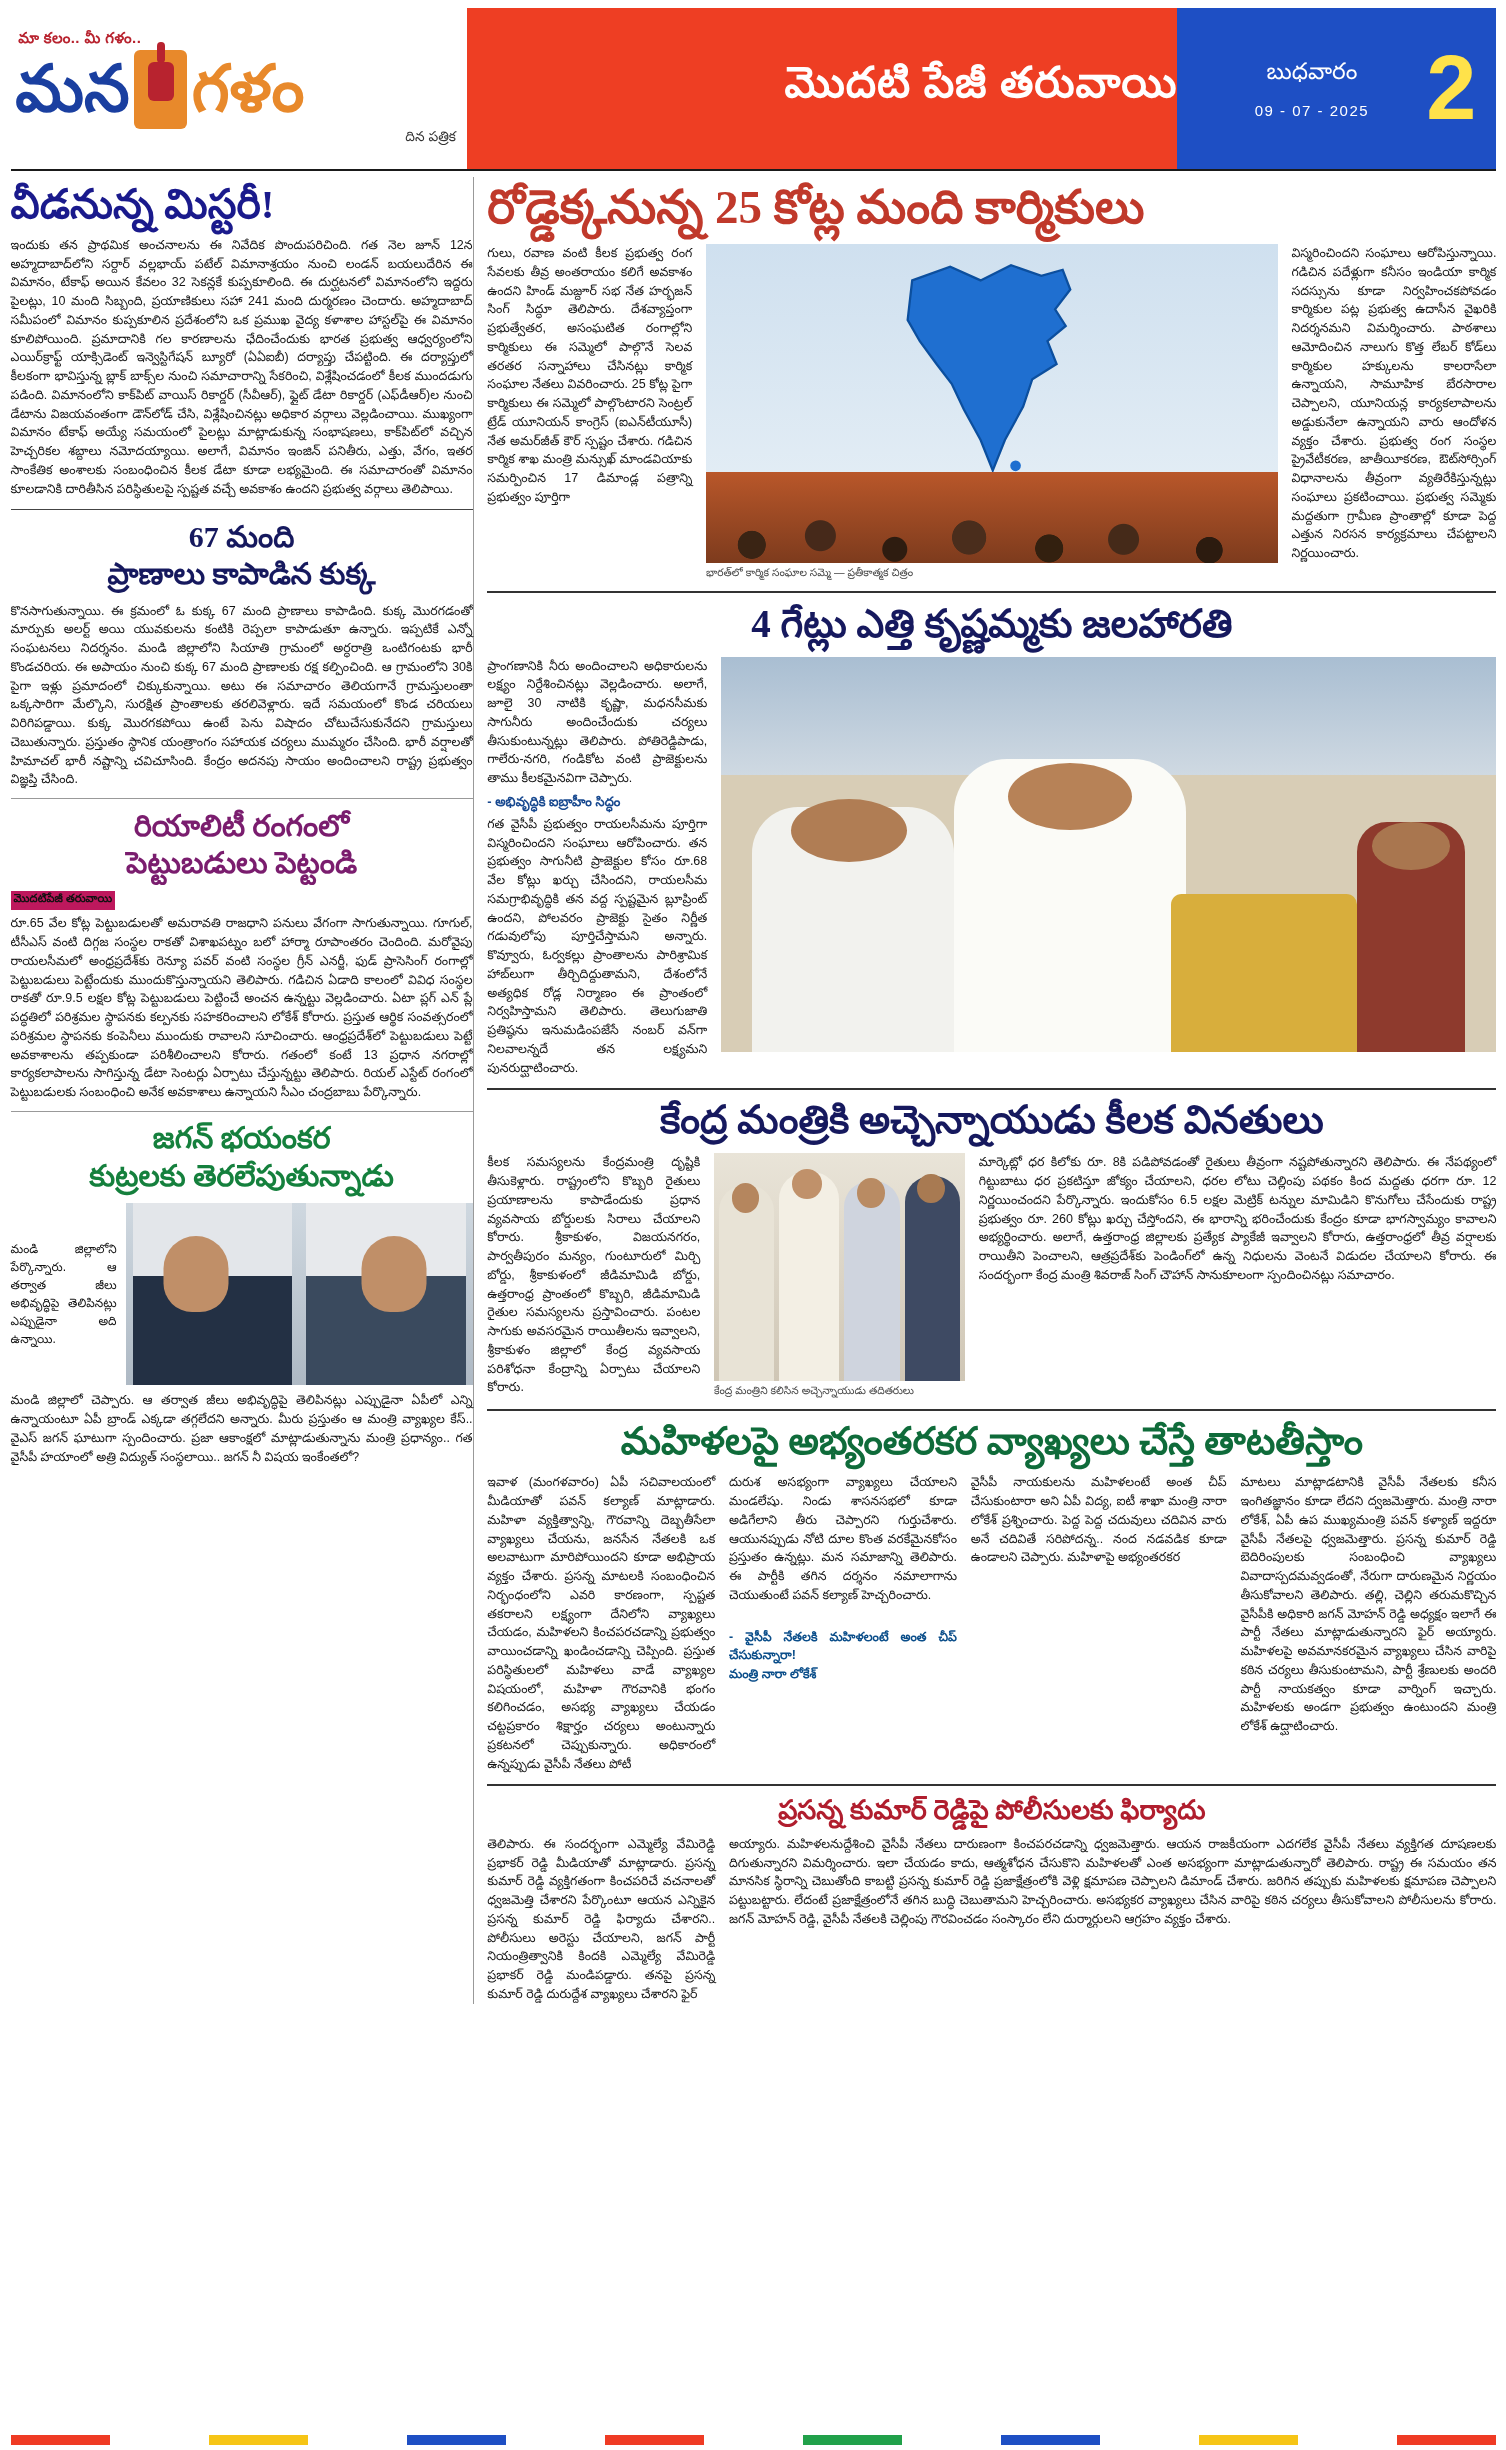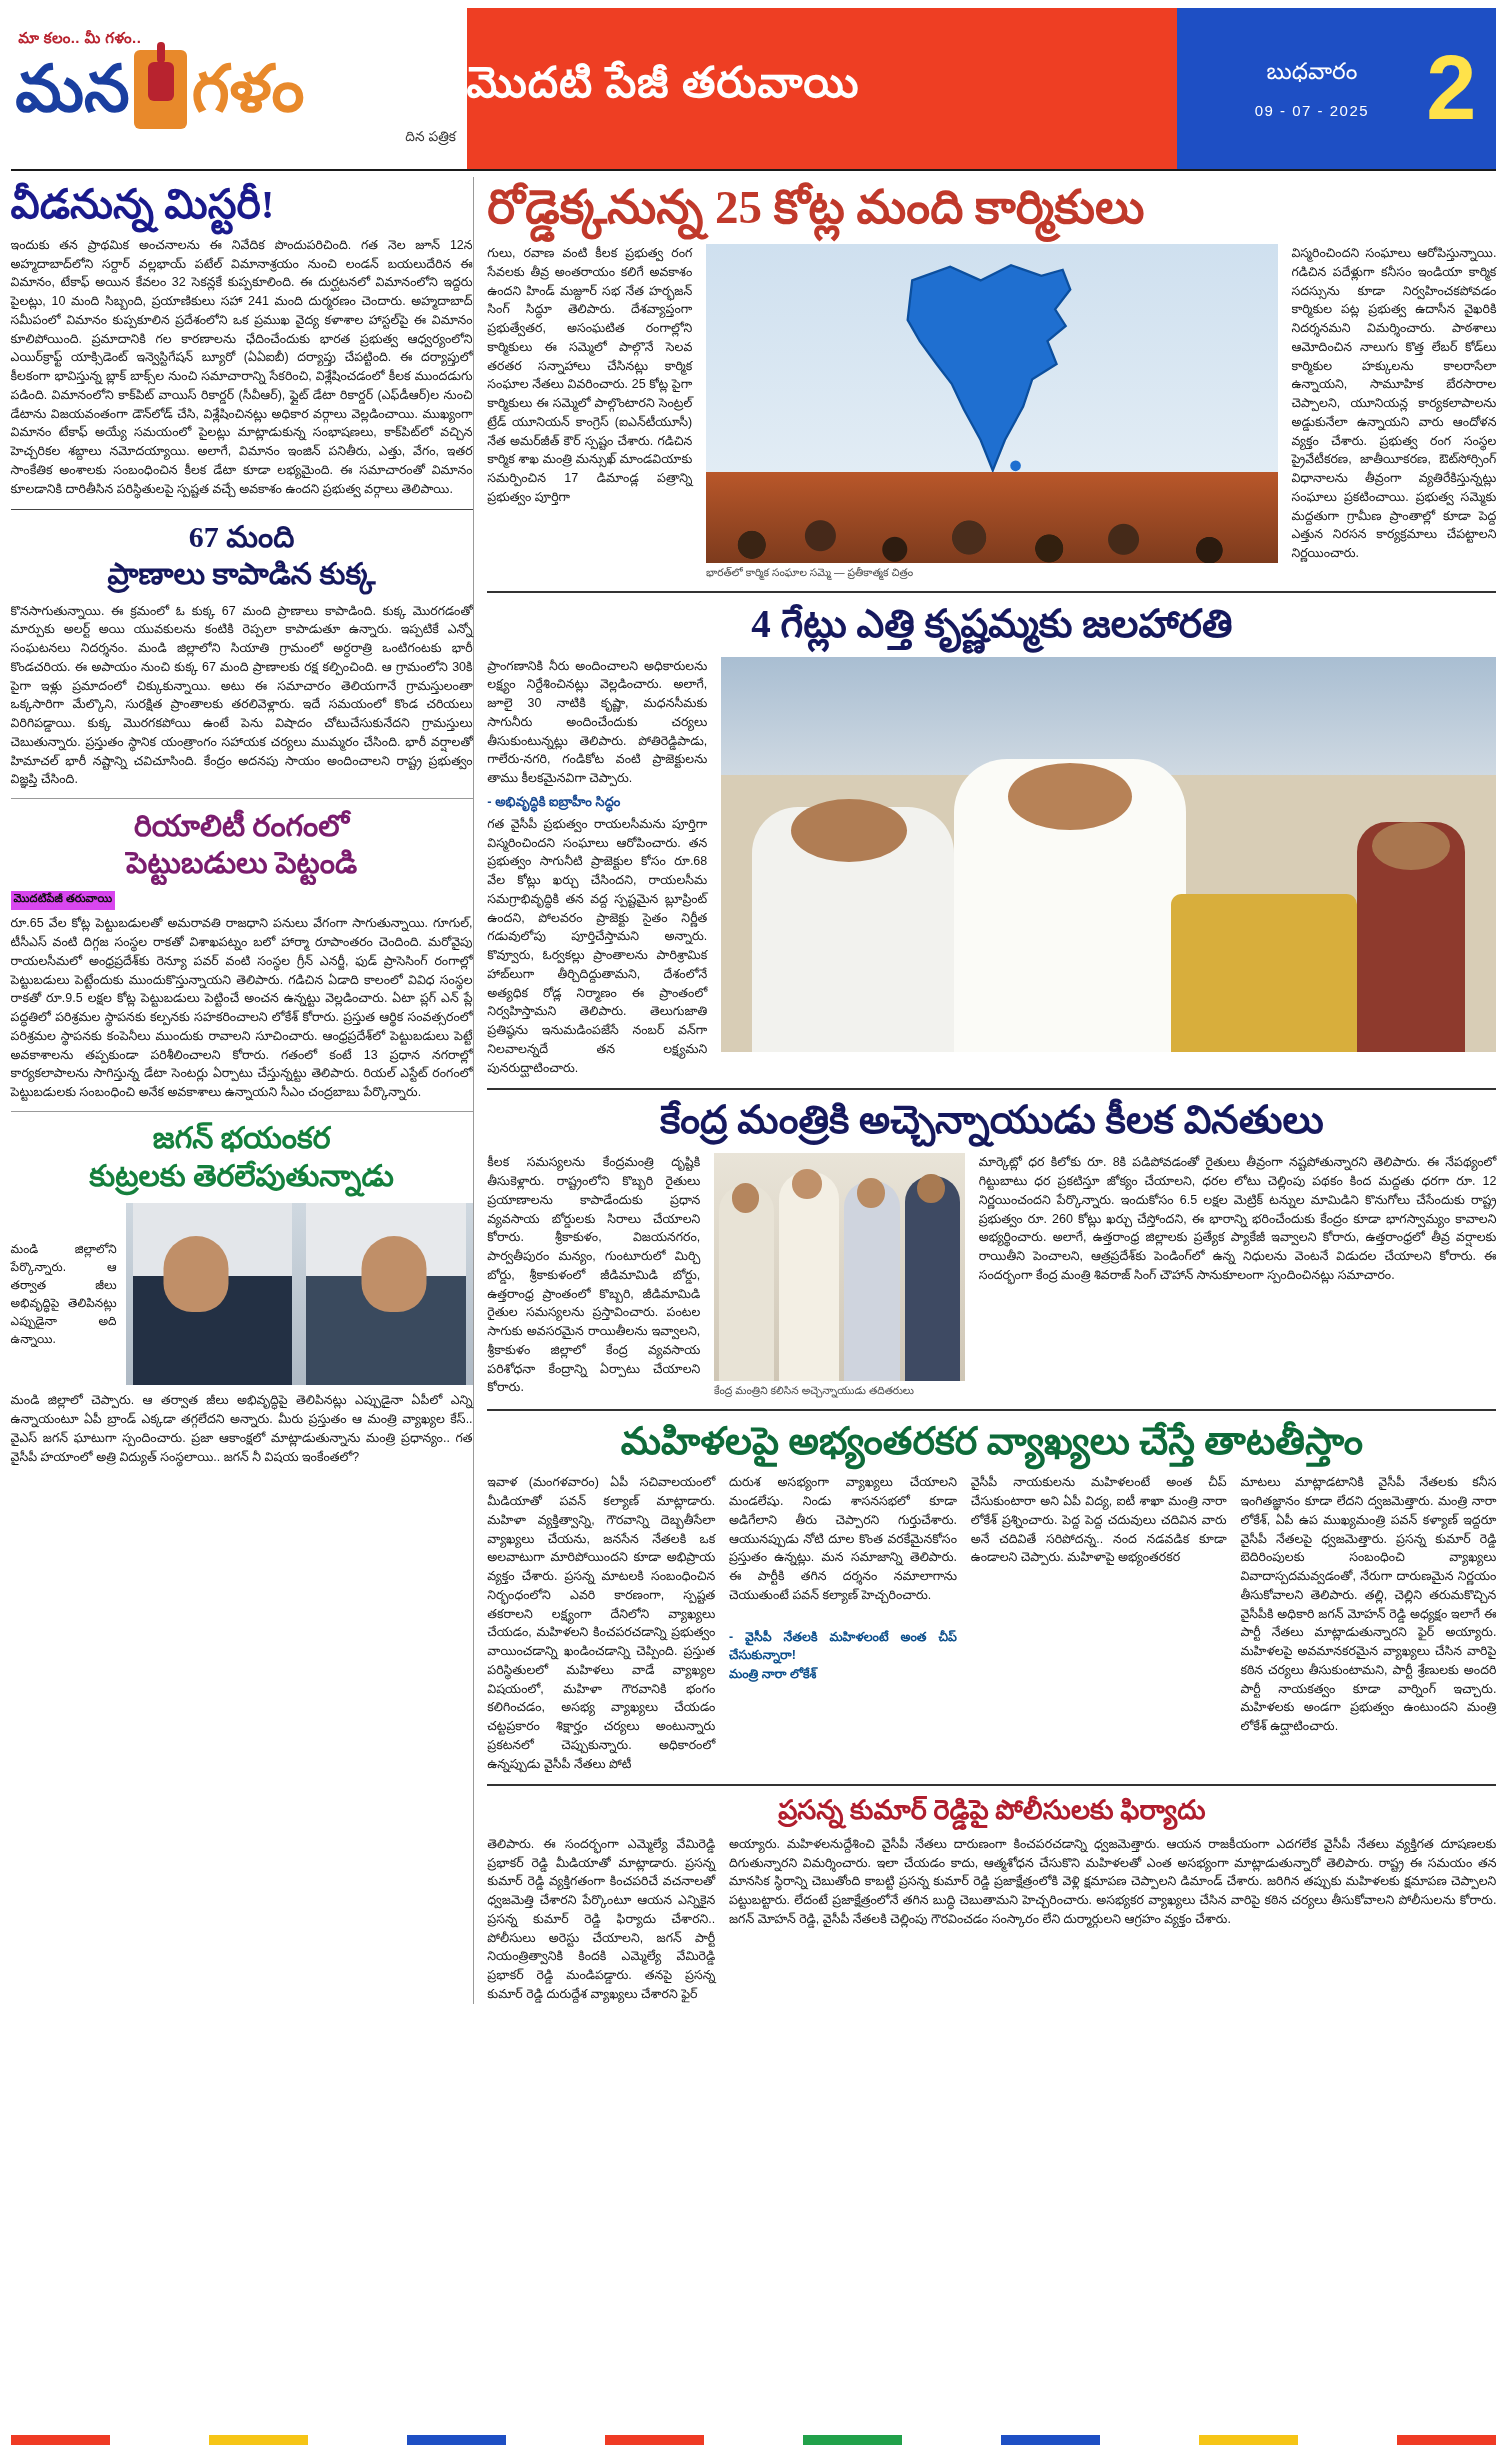--- a/index.html
+++ b/index.html
@@ -22,21 +22,21 @@
   .logo-word2 { font-size:65px; font-weight:bold; color:#e8892b; line-height:1; font-family:"Liberation Serif", serif; }
   .logo-fist { width:53px; height:79px; background:#e8892b; border-radius:6px; position:relative; }
   .logo-fist:after {
     content:""; position:absolute; left:13.7px; top:12px; width:26px; height:39px;
     background:#b8232f; border-radius:6px;
   }
   .logo-fist:before {
     content:""; position:absolute; left:23px; top:-7.6px; width:7.6px; height:21px; background:#b8232f; border-radius:3.8px;
   }
   .logo-sub { font-size:13.7px; color:#333; text-align:right; padding-right:10.6px; }
-  .banner { flex:1; background:#ee3e23; color:#fff; display:flex; align-items:center; justify-content:flex-start; }
+  .banner { flex:1; background:#ee3e23; color:#fff; display:flex; align-items:center; justify-content:flex-end; }
   .banner-text { font-size:43px; font-weight:bold; letter-spacing:0.8px; }
   .datebox { width:319px; background:#1e4fc4; color:#fff; display:flex; align-items:center; justify-content:space-between; padding:0 20px; }
   .datebox .dlines { text-align:center; flex:1; }
   .datebox .dday { font-size:23px; margin-bottom:12px; }
   .datebox .ddate { font-size:15px; letter-spacing:1.5px; }
   .datebox .pagenum { font-size:90px; font-weight:bold; line-height:1; color:#ffe24a; }
 
   
   .content { display:flex; gap:0; margin-top:6px; }
   .col-left { width:463px; border-right:1.5px solid #999; }
@@ -69,21 +69,21 @@
 
   .body-text { font-size:12.5px; line-height:1.5; text-align:justify; color:#141414; }
 
   .rule { border:0; border-top:1.5px solid #444; margin:10.6px 0 7.6px 0; }
   .rule-thin { border:0; border-top:0.8px solid #999; margin:9px 0 6px 0; }
   .rule-dbl { border:0; border-top:2.3px double #333; margin:10.6px 0 7.6px 0; }
 
   .photo { width:100%; background:#c8d2dc; position:relative; overflow:hidden; }
   .cap { font-size:10.6px; color:#444; padding-top:2.3px; }
 
-  .highlight { background:#d946ef; font-weight:bold; padding:1.5px 3px; display:inline-block; font-size:11.4px; }
+  .highlight { background:#be185d; font-weight:bold; padding:1.5px 3px; display:inline-block; font-size:11.4px; }
 
   .subhead-inline { font-weight:bold; color:#17488f; font-size:13px; }
 
   
   .map-photo { height:319px; background:linear-gradient(#cfe0ef,#e9f1f7); display:flex; align-items:flex-end; justify-content:center; position:relative; }
   .map-shape {
     position:absolute; left:50%; top:6px; transform:translateX(-50%);
   }
   .crowd { position:absolute; bottom:0; left:0; right:0; height:91px; background:linear-gradient(#b9572a,#7d3b1d); }
   .crowd:after {

